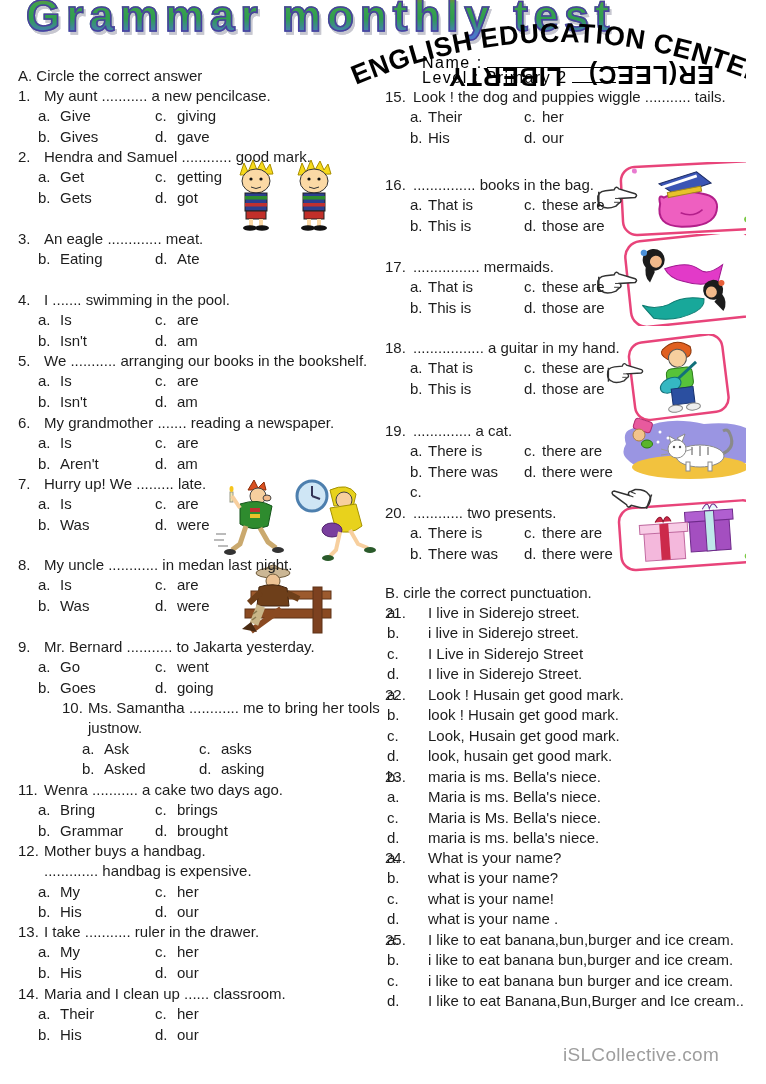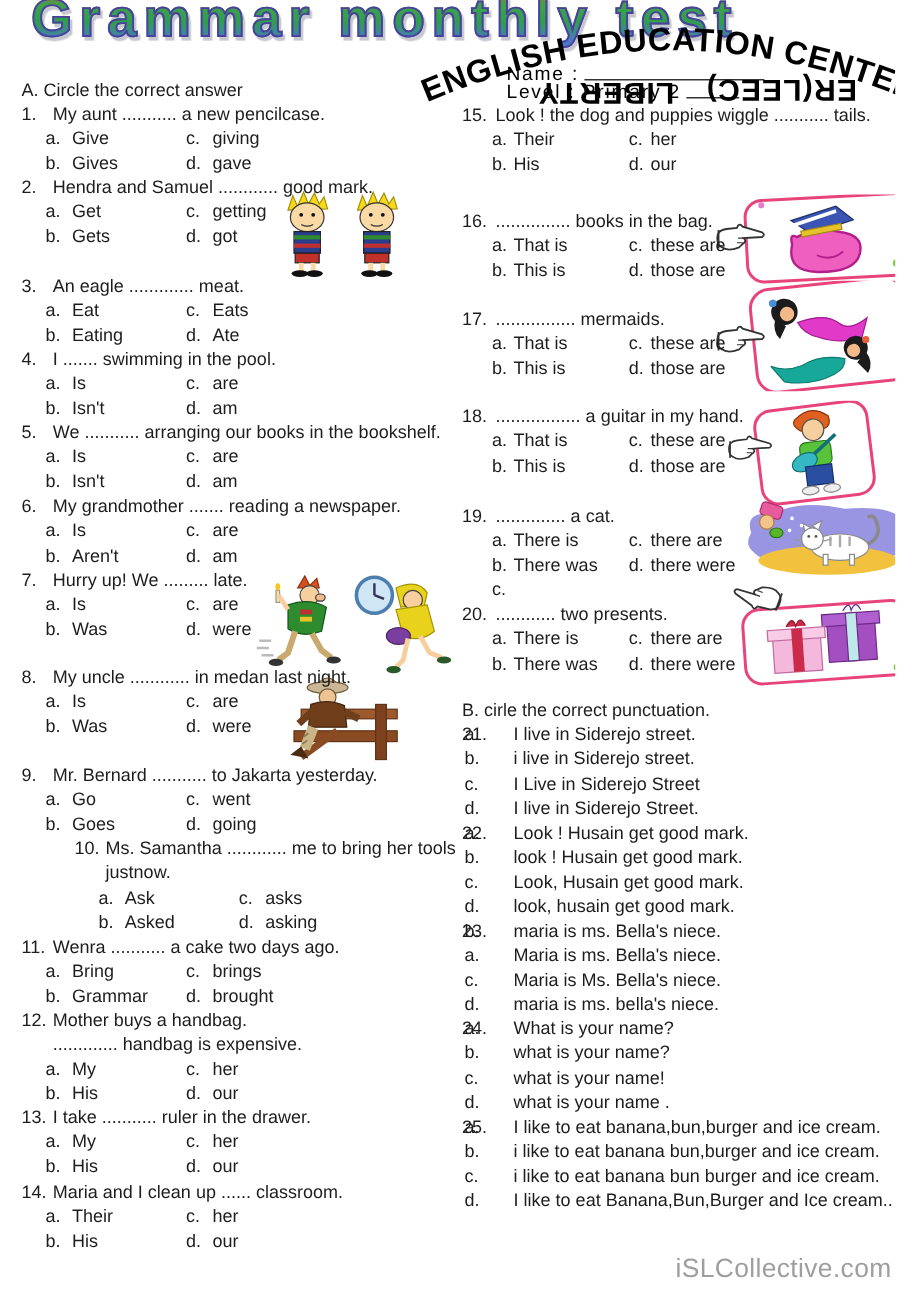--- a/index.html
+++ b/index.html
@@ -43,21 +43,21 @@
   #col-left .ol{width:22px;}
   #col-right .ol{width:18px;}
   .extra{line-height:20.4px;padding-left:25px;}
   .bq .qnum{position:absolute;left:0;top:0;line-height:20.4px;}
   .bopt{line-height:20.4px;padding-left:48px;text-indent:-23px;white-space:nowrap;}
   .bopt .ol{width:17px;}
   .bopt.wrap{white-space:normal;}
   
   .illus{position:absolute;z-index:0;}
   
-  .footer{position:absolute;left:563px;top:1044px;font-size:22px;color:#9e9e9e;letter-spacing:.3px;}
+  .footer{position:absolute;left:563px;top:1044px;font-size:19px;color:#9e9e9e;letter-spacing:.3px;}
 </style>
 </head>
 <body>
 
 <div class="page">
 
   <svg width="0" height="0" style="position:absolute" aria-hidden="true">
     <defs>
       <symbol id="phand" viewBox="0 0 46 30">
         <path d="M4 17 Q3 9 12 8 L21 7 Q23 2 26 6 L43 11 Q46 13 43 15 L27 16 Q30 19 26 21 L23 24 Q13 28 8 24 Q4 22 4 17 Z" fill="#fff" stroke="#333" stroke-width="1.6"></path>
@@ -121,24 +121,20 @@
         </div>
         <div class="optrow">
           <span class="opt"><span class="ol">b.</span><span class="ot">Gets</span></span>
           <span class="opt"><span class="ol">d.</span><span class="ot">got</span></span>
         </div>
       </div>
       <div class="q" style="top: 229px;">
         <div class="qline">
           <span class="qnum">3.</span>
           <span class="qtext">An eagle ............. meat.</span>
-        </div>
-        <div class="optrow">
-          <span class="opt"><span class="ol">a.</span><span class="ot">Eat</span></span>
-          <span class="opt"><span class="ol">c.</span><span class="ot">Eats</span></span>
         </div>
         <div class="optrow">
           <span class="opt"><span class="ol">b.</span><span class="ot">Eating</span></span>
           <span class="opt"><span class="ol">d.</span><span class="ot">Ate</span></span>
         </div>
       </div>
       <div class="q" style="top: 290px;">
         <div class="qline">
           <span class="qnum">4.</span>
           <span class="qtext">I ....... swimming in the pool.</span>

